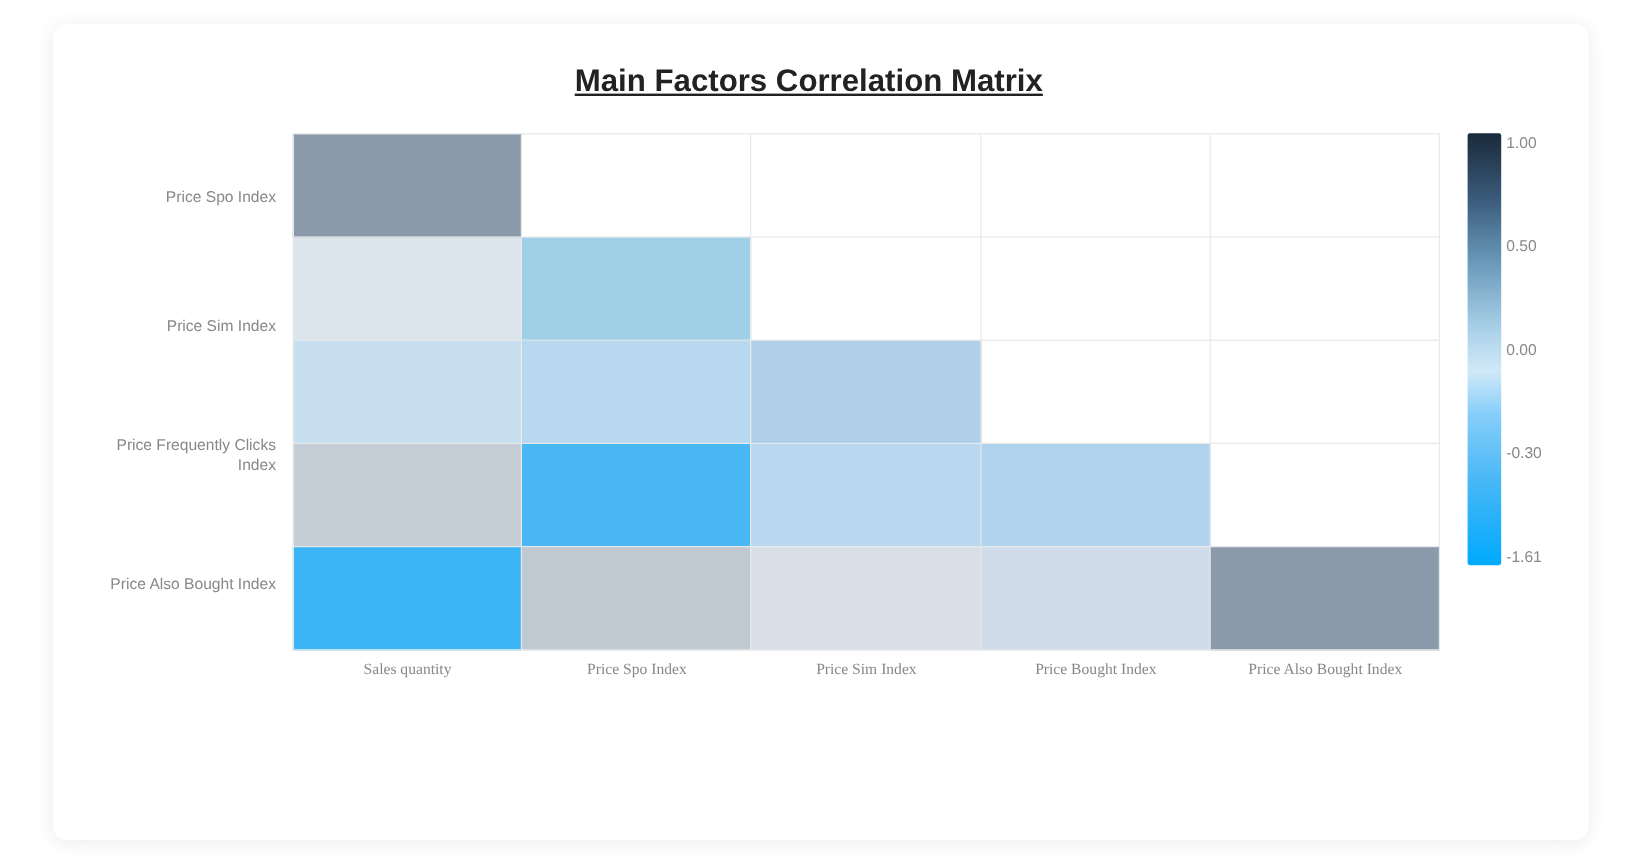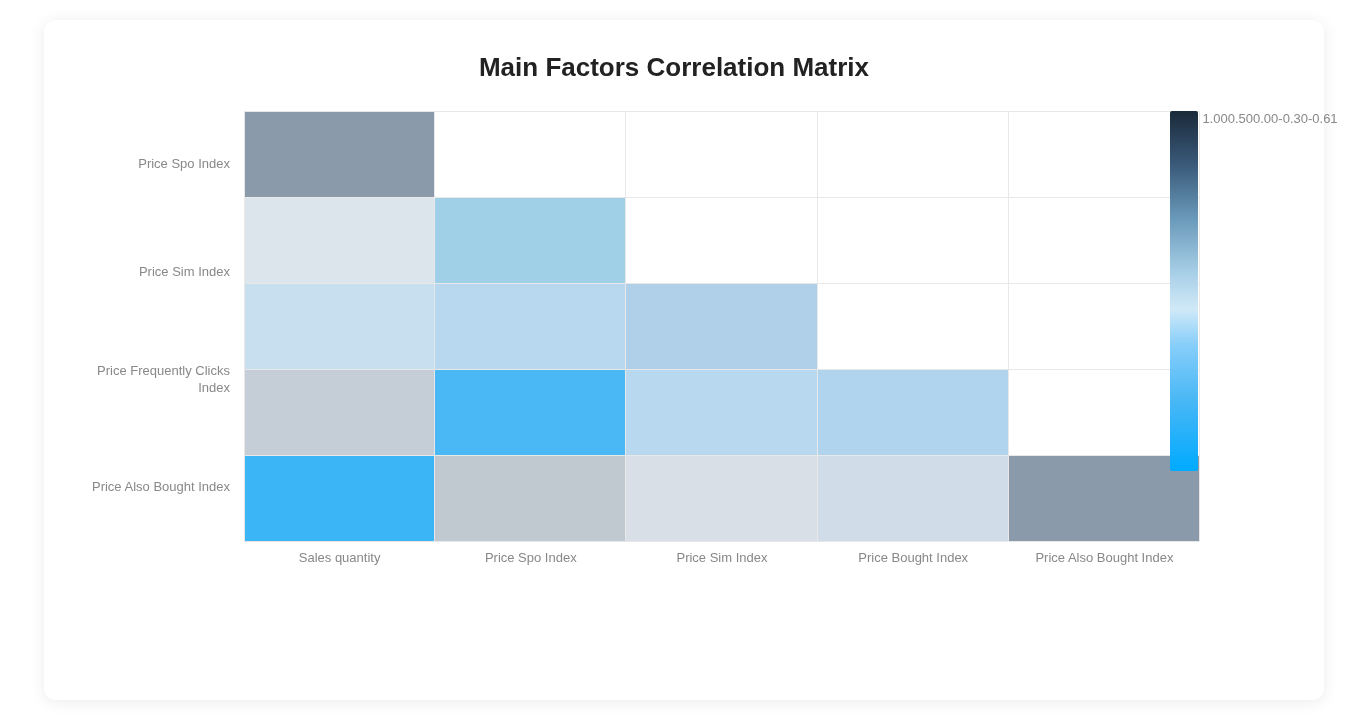--- a/index.html
+++ b/index.html
@@ -23,20 +23,21 @@
       display: flex;
       flex-direction: column;
       align-items: center;
     }
     .chart-title {
       font-size: 26px;
       font-weight: 700;
       color: #222;
       margin-bottom: 28px;
       text-align: left;
+      text-decoration: underline;
     }
     .chart-body {
       display: flex;
       flex-direction: row;
       width: 100%;
       flex: 1;
       align-items: flex-start;
     }
     .y-axis {
       display: flex;
@@ -81,20 +82,21 @@
     .cell {
       border-bottom: 1px solid #e8e8e8;
       border-right: 1px solid #e8e8e8;
     }
     .cell:nth-child(5n+1) { border-left: 1px solid #e8e8e8; }
     .x-axis {
       display: grid;
       grid-template-columns: repeat(5, 1fr);
       width: 100%;
       margin-top: 8px;
+      font-family: Liberation Serif, serif;
     }
     .x-label {
       font-size: 13px;
       color: #888;
       text-align: center;
       line-height: 1.3;
       padding: 0 4px;
     }
     .legend {
       display: flex;
@@ -115,20 +117,21 @@
         #a8cfe8 45%,
         #d0e9f7 55%,
         #87cefa 65%,
         #4ab8f5 80%,
         #00aaff 100%
       );
       border-radius: 2px;
     }
     .legend-labels {
       display: flex;
+      flex-direction: column;
       justify-content: space-between;
       height: 360px;
       margin-left: 4px;
     }
     .legend-label {
       font-size: 13px;
       color: #888;
     }
     .legend-wrapper {
       display: flex;
@@ -187,19 +190,19 @@
           </div>
       </div>
       <div class="legend">
         <div class="legend-wrapper">
           <div class="legend-bar"></div>
           <div class="legend-labels">
             <span class="legend-label">1.00</span>
             <span class="legend-label">0.50</span>
             <span class="legend-label">0.00</span>
             <span class="legend-label">-0.30</span>
-            <span class="legend-label">-0.61</span>
+            <span class="legend-label">-1.61</span>
           </div>
         </div>
       </div>
     </div>
   </div>
 </div>
 
 </body></html>

